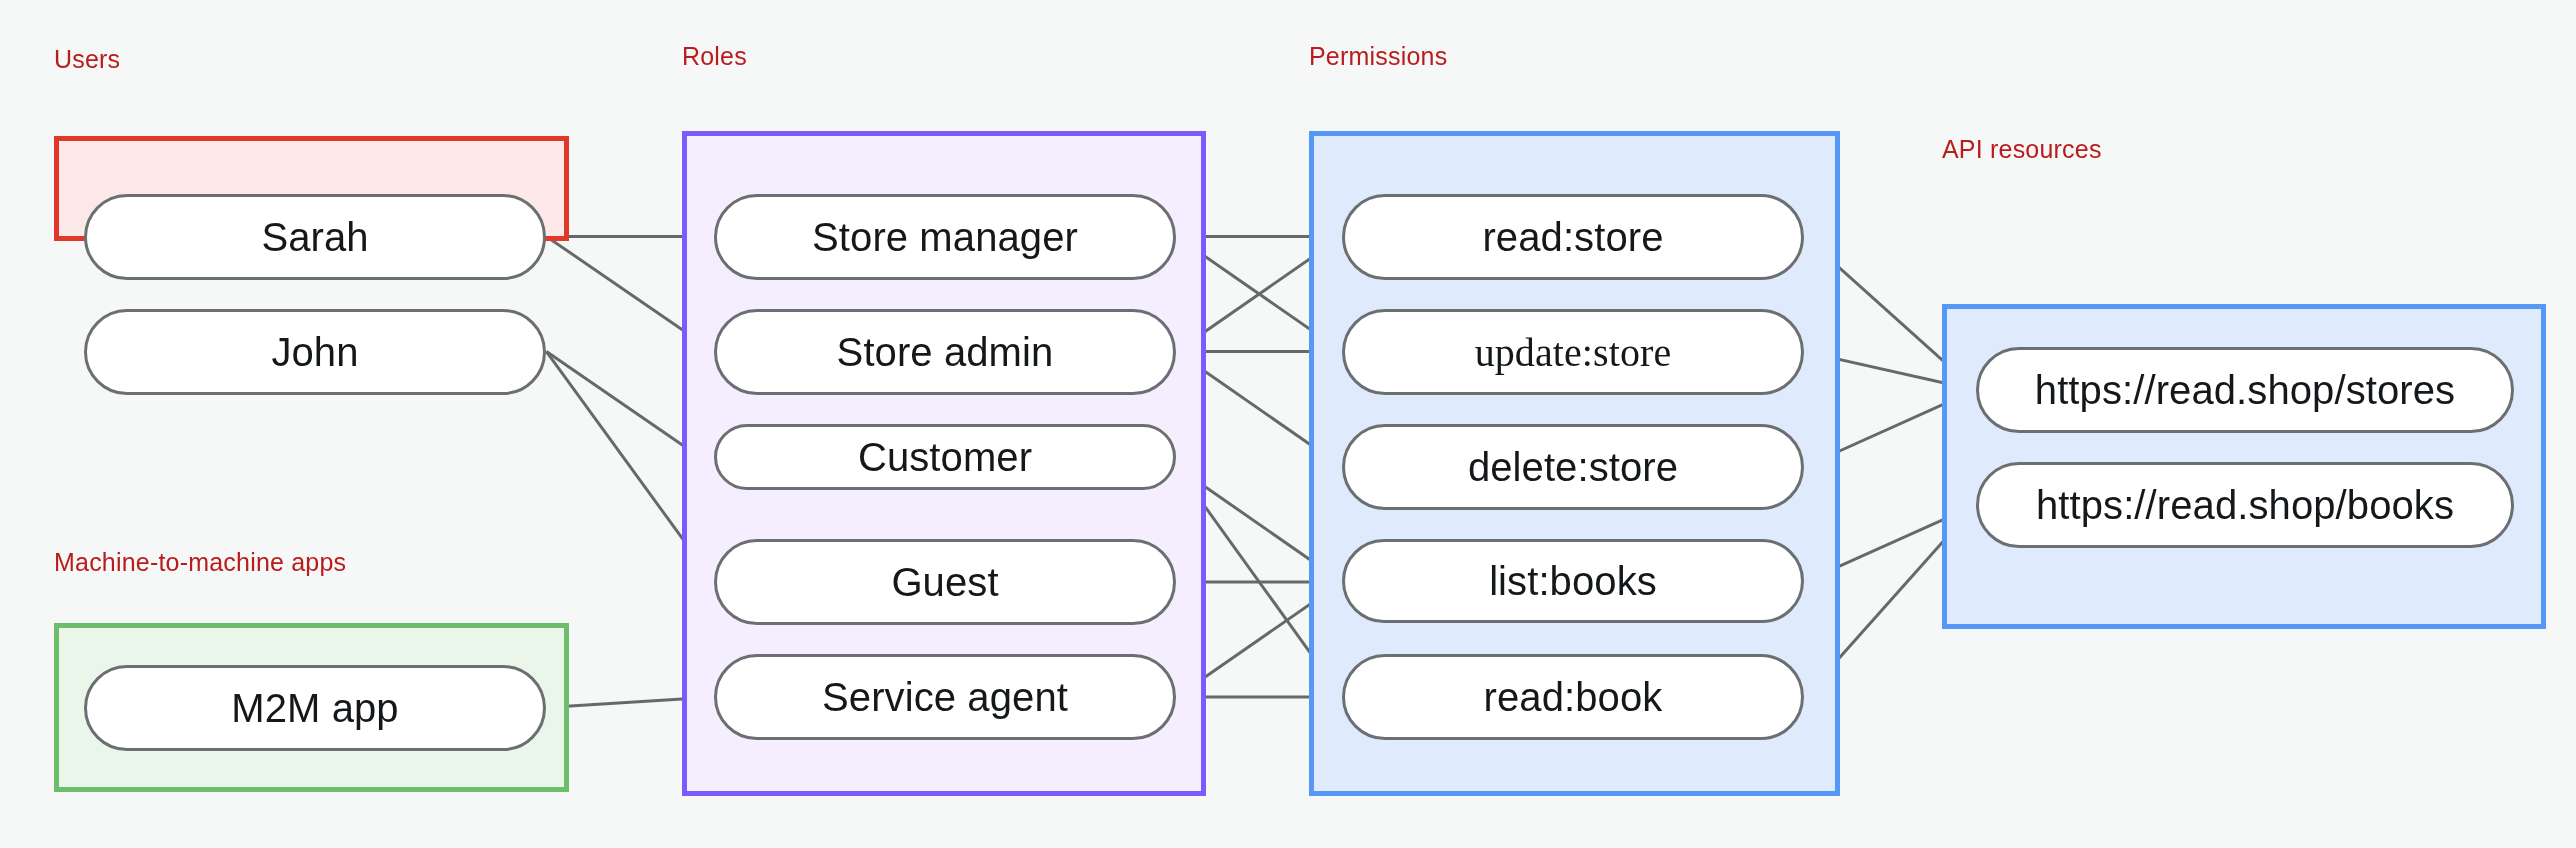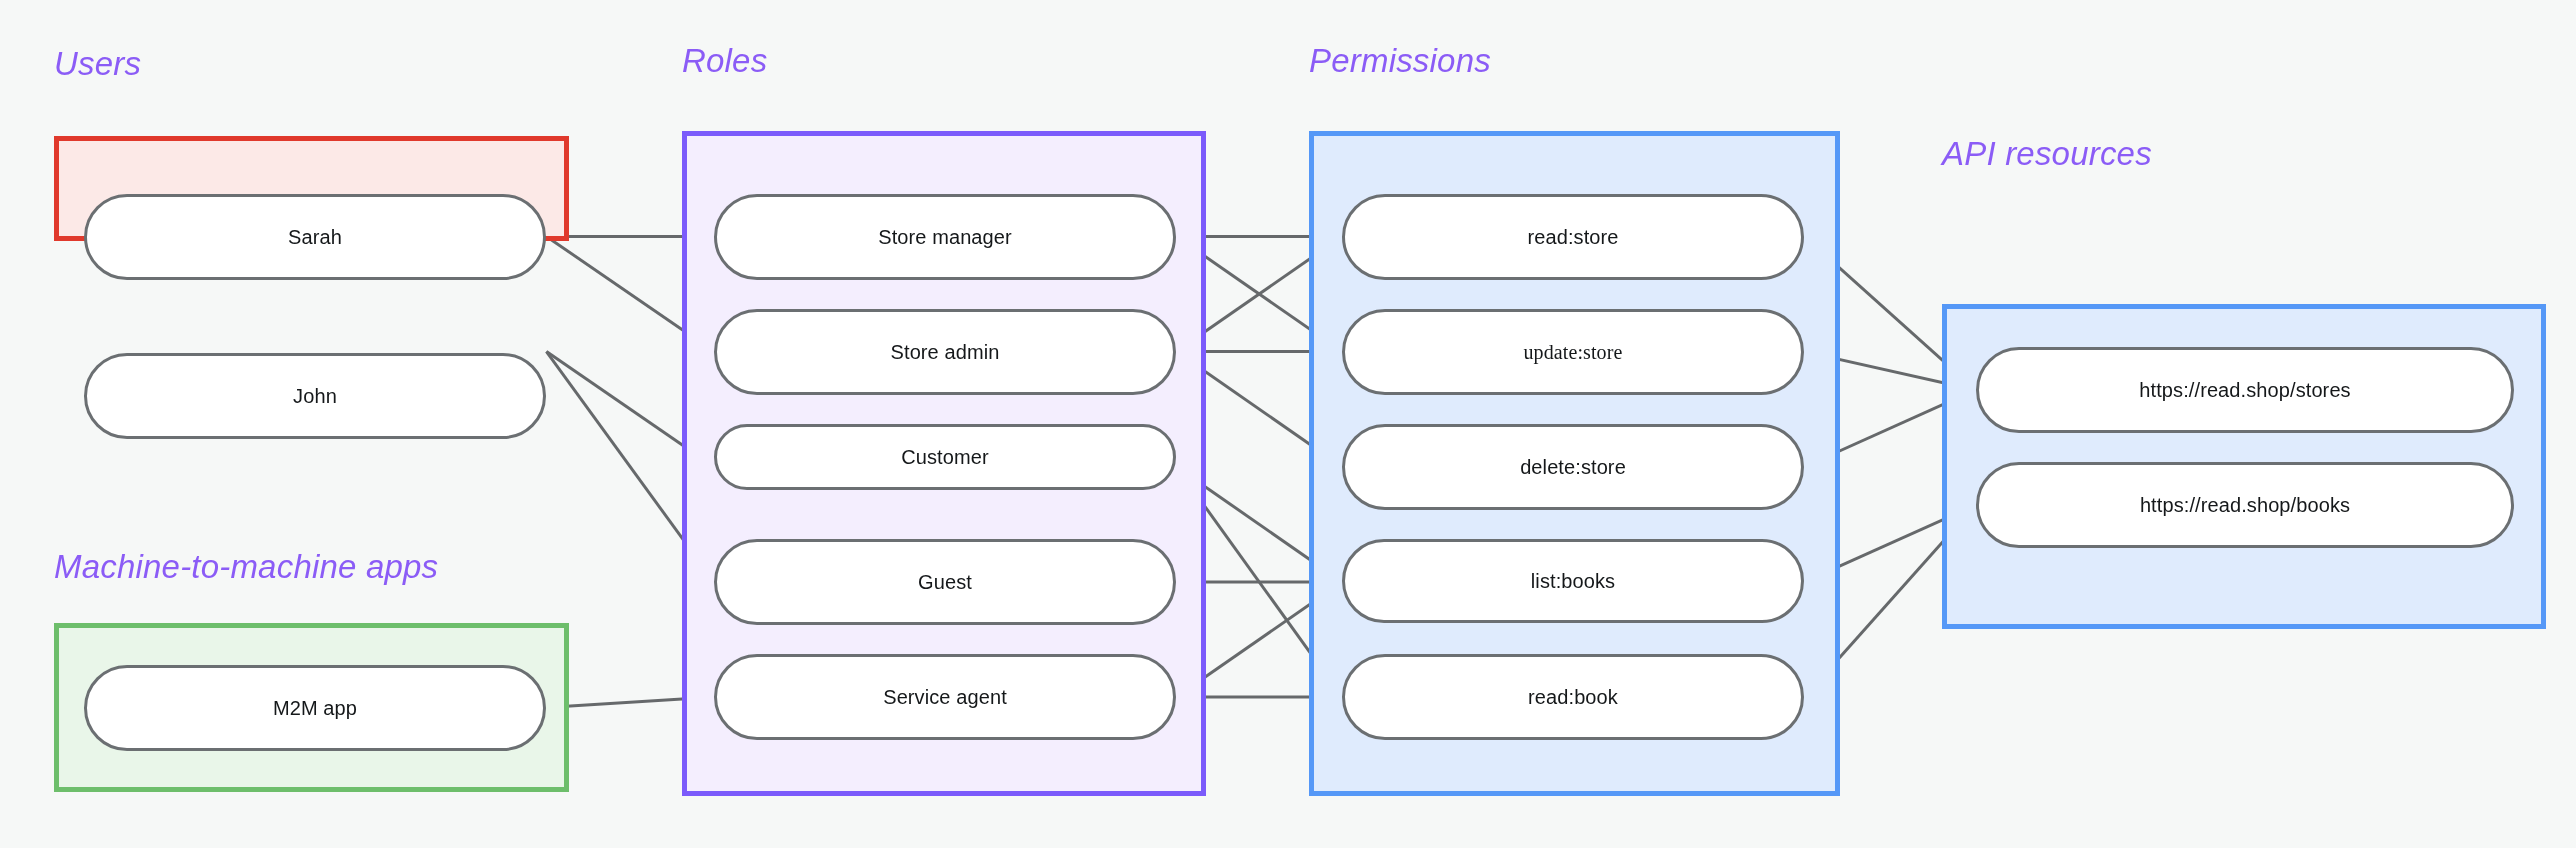--- a/index.html
+++ b/index.html
@@ -22,47 +22,46 @@
     position: absolute;
     left: 0;
     top: 0;
     width: 2576px;
     height: 848px;
     pointer-events: none;
     z-index: 1;
   }
   .group-label {
     position: absolute;
-    font-size: 33px;
+    font-size: 25px;
     font-weight: 400;
-    color: #8b5cf6;
+    color: #b91c1c;
     letter-spacing: 0.2px;
     white-space: nowrap;
     z-index: 3;
-    font-style: italic;
   }
   .group-box {
     position: absolute;
     border-style: solid;
     border-width: 5.2px;
     box-sizing: border-box;
     z-index: 2;
   }
   .node {
     position: absolute;
     box-sizing: border-box;
     background: #ffffff;
     border: 3.5px solid #6b6f72;
     border-radius: 45px;
     display: flex;
     align-items: center;
     justify-content: center;
     z-index: 4;
     color: #15181a;
-    font-size: 20px;
+    font-size: 40px;
     font-weight: 400;
     white-space: nowrap;
     letter-spacing: 0.1px;
   }
   .node-label {
     pointer-events: none;
   }
 </style>
 </head>
 <body>
@@ -159,21 +158,21 @@
       <div class="group-box" style="left: 682px; top: 131px; width: 524px; height: 665px; border-color: rgb(123, 91, 251); background: rgb(244, 238, 254);"></div>
       <div class="group-label" style="left: 1309px; top: 42px;">Permissions</div>
       <div class="group-box" style="left: 1309px; top: 131px; width: 531px; height: 665px; border-color: rgb(85, 152, 247); background: rgb(223, 235, 253);"></div>
       <div class="group-label" style="left: 1942px; top: 135px;">API resources</div>
       <div class="group-box" style="left: 1942px; top: 304px; width: 604px; height: 325px; border-color: rgb(85, 152, 247); background: rgb(223, 235, 253);"></div>
     </div>
   <div id="nodes-layer">
       <div class="node" style="left: 84px; top: 194px; width: 462px; height: 86px; border-color: rgb(107, 111, 114); background: rgb(255, 255, 255);">
         <span class="node-label">Sarah</span>
       </div>
-      <div class="node" style="left: 84px; top: 309px; width: 462px; height: 86px; border-color: rgb(107, 111, 114); background: rgb(255, 255, 255); margin-top: 44px;">
+      <div class="node" style="left: 84px; top: 309px; width: 462px; height: 86px; border-color: rgb(107, 111, 114); background: rgb(255, 255, 255);">
         <span class="node-label">John</span>
       </div>
       <div class="node" style="left: 84px; top: 665px; width: 462px; height: 86px; border-color: rgb(107, 111, 114); background: rgb(255, 255, 255);">
         <span class="node-label">M2M app</span>
       </div>
       <div class="node" style="left: 714px; top: 194px; width: 462px; height: 86px; border-color: rgb(107, 111, 114); background: rgb(255, 255, 255);">
         <span class="node-label">Store manager</span>
       </div>
       <div class="node" style="left: 714px; top: 309px; width: 462px; height: 86px; border-color: rgb(107, 111, 114); background: rgb(255, 255, 255);">
         <span class="node-label">Store admin</span>

